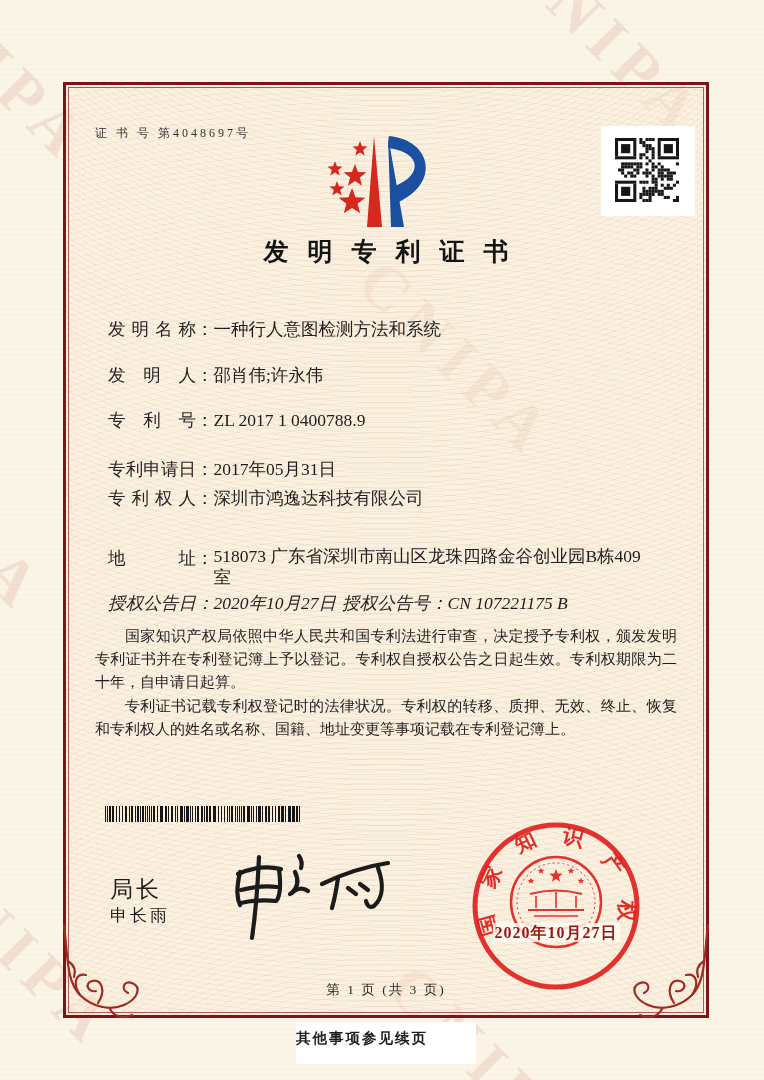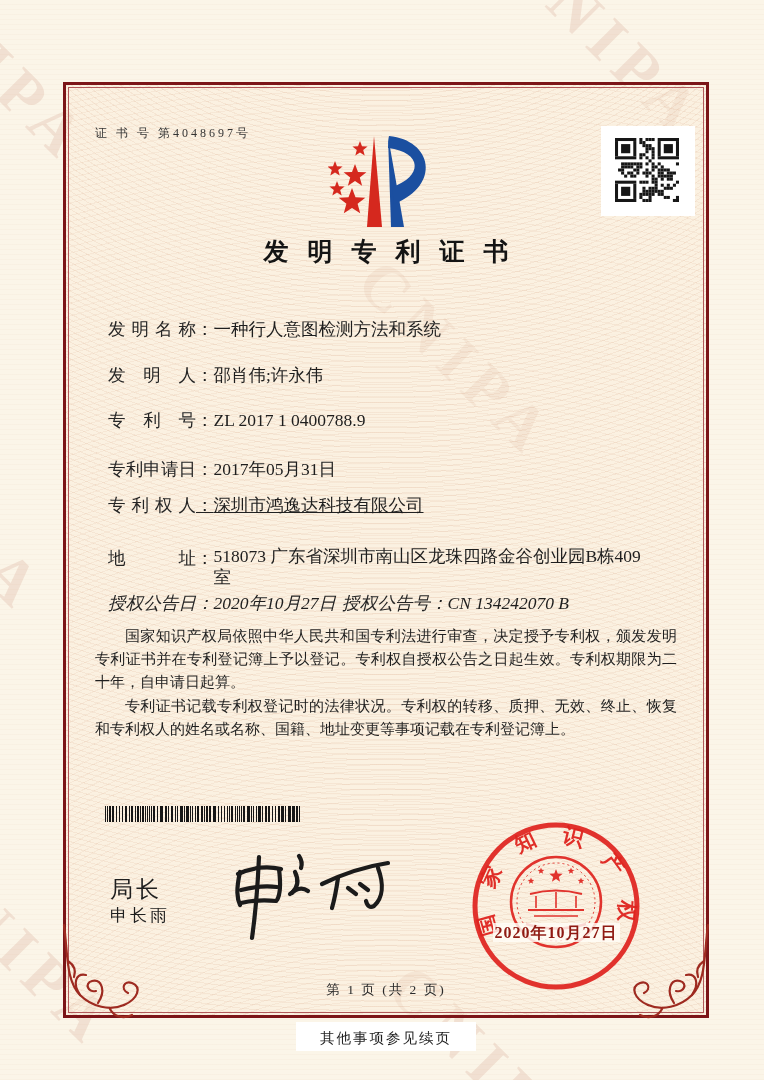--- a/index.html
+++ b/index.html
@@ -29,21 +29,21 @@
   .cert-no{position:absolute;left:29px;top:40px;font-size:12px;letter-spacing:3px;color:#343434;}
   .logo{position:absolute;left:262px;top:46px;width:134px;height:102px;}
   .qr-wrap{position:absolute;left:535px;top:41px;width:94px;height:90px;background:#fff;}
   .qr{position:absolute;left:14px;top:12px;width:64px;height:64px;}
   .title{
     position:absolute;left:0;right:0;top:150px;text-align:center;
     font-size:25px;font-weight:bold;letter-spacing:19px;text-indent:19px;color:#141414;
   }
   .fields{position:absolute;left:42px;top:232px;right:30px;font-size:17.5px;}
   .frow{position:absolute;left:0;line-height:24px;white-space:nowrap;}
-  .r1{top:0;} .r2{top:46px;} .r3{top:91px;} .r4{top:140px;} .r5{top:176px;text-decoration:underline;} .r6{top:229px;} .r7{top:274px;font-style:italic;}
+  .r1{top:0;} .r2{top:46px;} .r3{top:91px;} .r4{top:140px;} .r5{top:169px;} .r6{top:229px;} .r7{top:274px;font-style:italic;}
   .flabel{display:inline-block;width:88px;text-align:justify;text-align-last:justify;vertical-align:top;color:#252525;}
   .colon{vertical-align:top;}
   .fvalue{margin-left:0;vertical-align:top;color:#1e1e1e;}
   .addr .fvalue{display:inline-block;width:442px;white-space:normal;line-height:21px;}
   .pair2{position:absolute;left:234px;top:0;}
   .paras{position:absolute;left:29px;top:540px;width:582px;font-size:15px;line-height:23px;text-align:justify;color:#1f1f1f;}
   .paras p{margin:0 0 1px 0;text-indent:2em;}
   .barcode{position:absolute;left:39px;top:721px;width:197px;height:16px;}
   .director-title{position:absolute;left:44px;top:789px;font-size:23px;letter-spacing:3px;color:#1f1f1f;
     font-family:Liberation Serif, serif;font-weight:500;}
@@ -54,22 +54,22 @@
   .seal-date{
     position:absolute;left:402px;top:838px;width:176px;text-align:center;
     font-size:16px;font-weight:bold;color:#8f1a12;letter-spacing:1px;
   }
   .seal-date span{background:rgba(255,252,246,0.82);padding:1px 2px;}
   .page-info{position:absolute;left:0;right:0;top:896px;text-align:center;font-size:13.5px;letter-spacing:2px;color:#2b2b2b;}
   .orn{position:absolute;width:110px;height:100px;}
   .orn-bl{left:-8px;top:836px;}
   .orn-br{right:-8px;top:836px;transform:scaleX(-1);}
   .footer-note{
-    position:absolute;z-index:3;left:296px;top:1022px;width:180px;height:29px;background:#fff;
-    text-align:center;font-size:14.5px;letter-spacing:2px;color:#1f1f1f;line-height:33px;
+    position:absolute;z-index:3;left:296px;top:1022px;width:180px;height:42px;background:#fff;
+    font-size:14.5px;letter-spacing:2px;color:#1f1f1f;line-height:33px;font-weight:bold;
   }
 </style>
 </head>
 <body>
 
 <div class="page">
 
   <div class="wm" style="left:-70px;top:-50px;">CNIPA</div>
   <div class="wm" style="left:545px;top:-75px;">CNIPA</div>
   <div class="wm" style="left:395px;top:245px;">CNIPA</div>
@@ -252,21 +252,21 @@
         <span class="flabel">专利权人</span><span class="colon">：</span><span class="fvalue">深圳市鸿逸达科技有限公司</span>
       </div>
       <div class="frow r6 addr">
         <span class="flabel">地址</span><span class="colon">：</span><span class="fvalue">518073 广东省深圳市南山区龙珠四路金谷创业园B栋409室</span>
       </div>
       <div class="frow r7">
         <span>
           <span class="flabel">授权公告日</span><span class="colon">：</span><span class="fvalue">2020年10月27日</span>
         </span>
         <span class="pair2">
-          <span class="flabel">授权公告号</span><span class="colon">：</span><span class="fvalue">CN 134242070 B</span>
+          <span class="flabel">授权公告号</span><span class="colon">：</span><span class="fvalue">CN 107221175 B</span>
         </span>
       </div>
     </div>
 
     <div class="paras">
       <p>国家知识产权局依照中华人民共和国专利法进行审查，决定授予专利权，颁发发明专利证书并在专利登记簿上予以登记。专利权自授权公告之日起生效。专利权期限为二十年，自申请日起算。</p>
       <p>专利证书记载专利权登记时的法律状况。专利权的转移、质押、无效、终止、恢复和专利权人的姓名或名称、国籍、地址变更等事项记载在专利登记簿上。</p>
     </div>
 
     <svg class="barcode" viewBox="0 0 197 16" preserveAspectRatio="none">
@@ -380,21 +380,21 @@
         </g>
         <path d="M-26,-8 Q0,-15 26,-8"></path>
         <path d="M-20,-6 L-20,6 M0,-10 L0,6 M20,-6 L20,6" stroke-width="1.6"></path>
         <path d="M-28,8 L28,8" stroke-width="1.8"></path>
         <path d="M-22,14 L22,14" stroke-width="1.6"></path>
         <path d="M-30,22 Q0,31 30,22" stroke-width="2.4"></path>
       </g>
     </svg>
     <div class="seal-date"><span>2020年10月27日</span></div>
 
-    <div class="page-info">第 1 页 (共 2 页)</div>
+    <div class="page-info">第 1 页 (共 3 页)</div>
 
     <svg class="orn orn-bl" viewBox="0 0 110 100">
       <g fill="none" stroke="#9e2a20" stroke-width="2.2" stroke-linecap="round">
         <path d="M6,4 C10,34 8,60 22,74 C34,86 52,90 66,84"></path>
         <path d="M66,84 C80,78 84,66 74,62 C66,59 62,68 70,72"></path>
         <path d="M40,82 C48,70 44,58 34,60 C26,62 30,72 38,70"></path>
         <path d="M22,74 C14,62 18,52 28,54"></path>
         <path d="M52,88 C56,96 66,98 74,94"></path>
         <path d="M10,40 C16,44 18,50 16,56"></path>
       </g>

